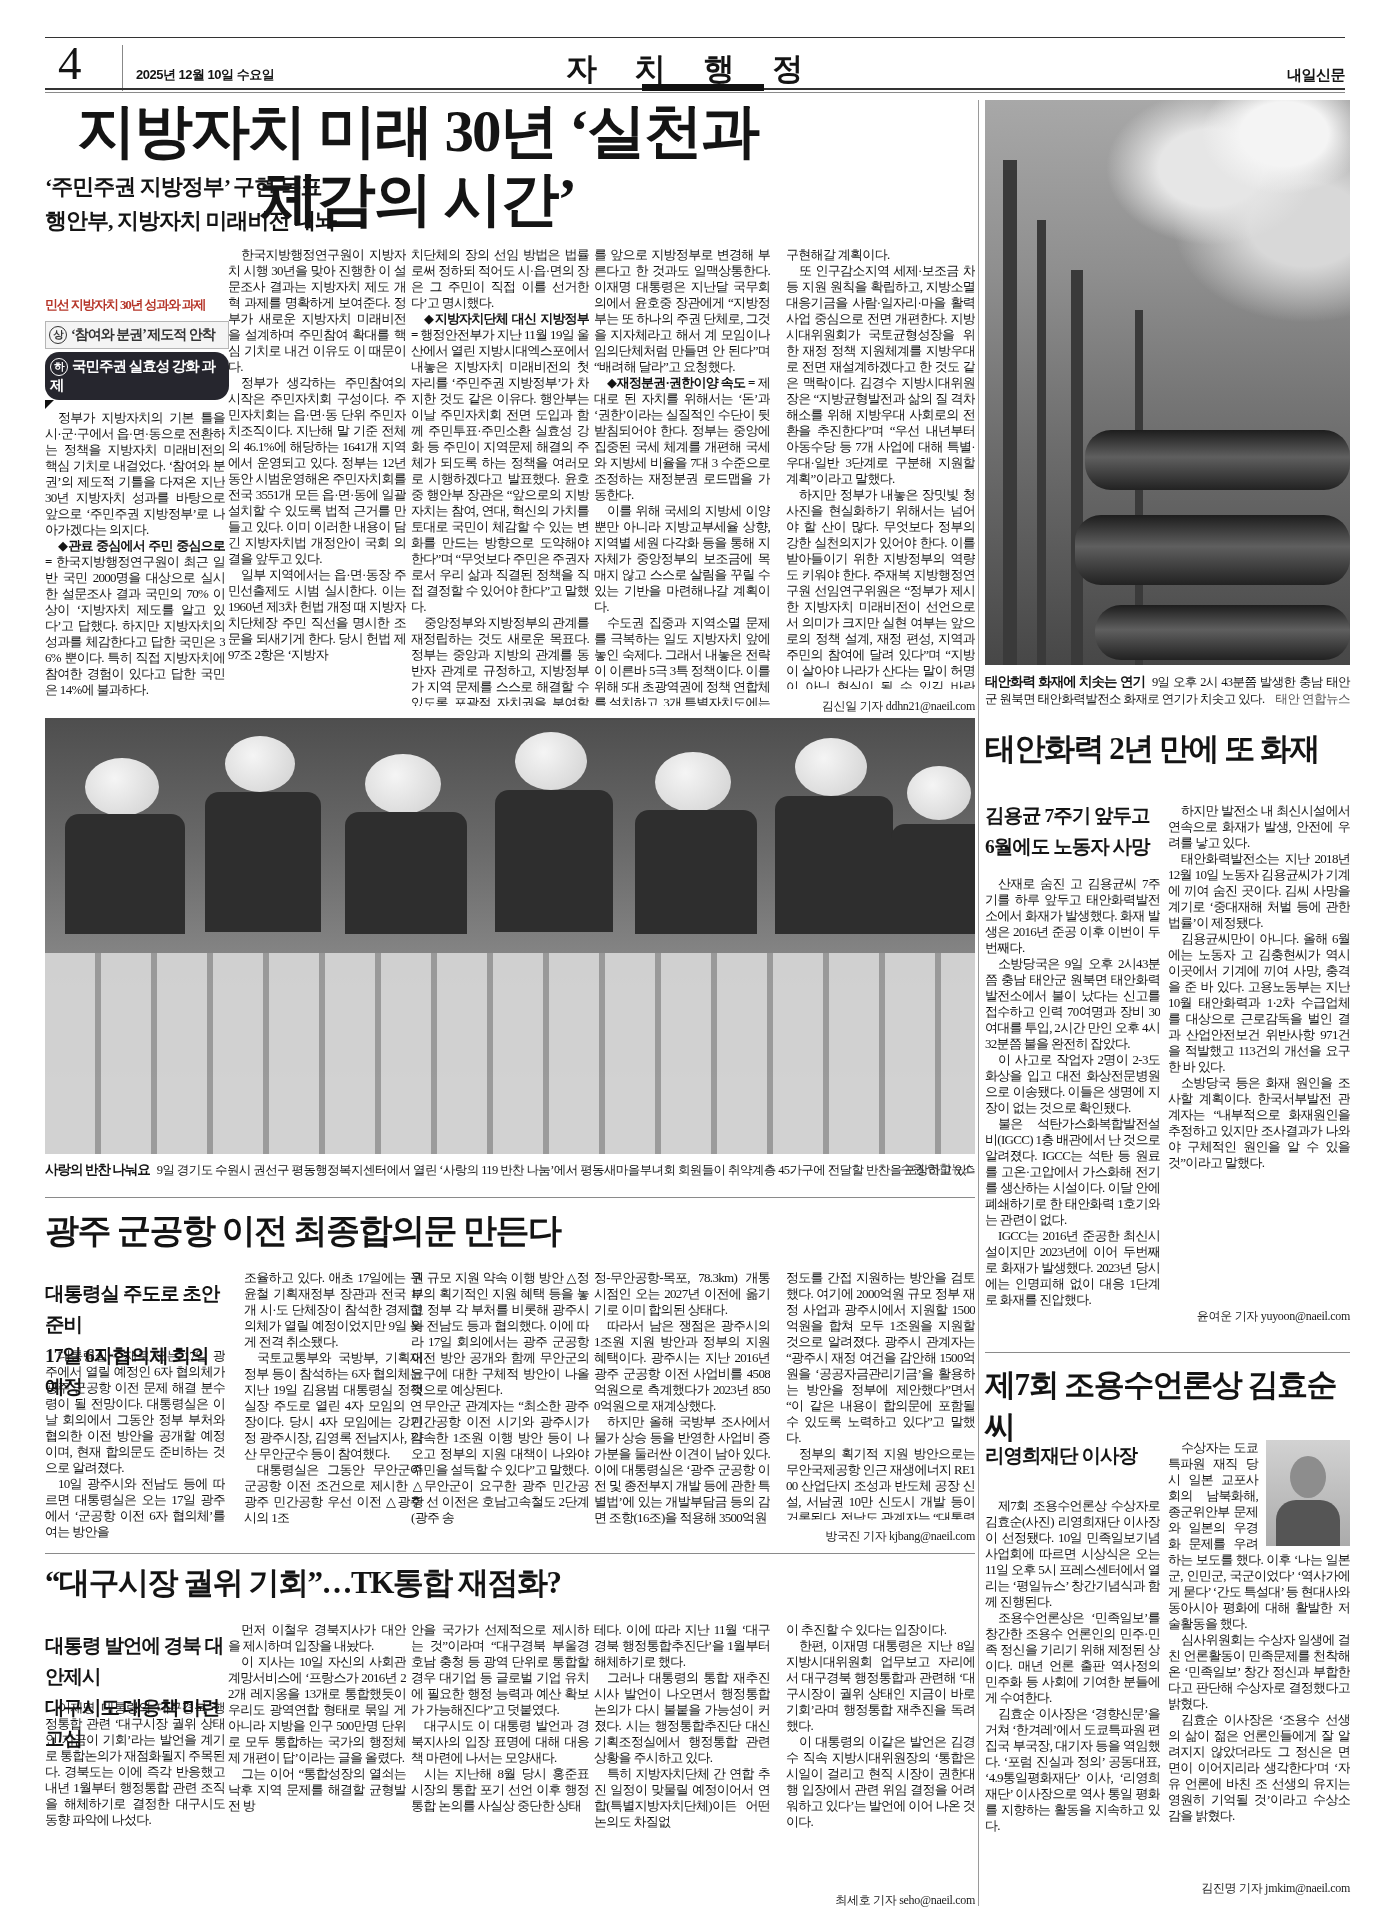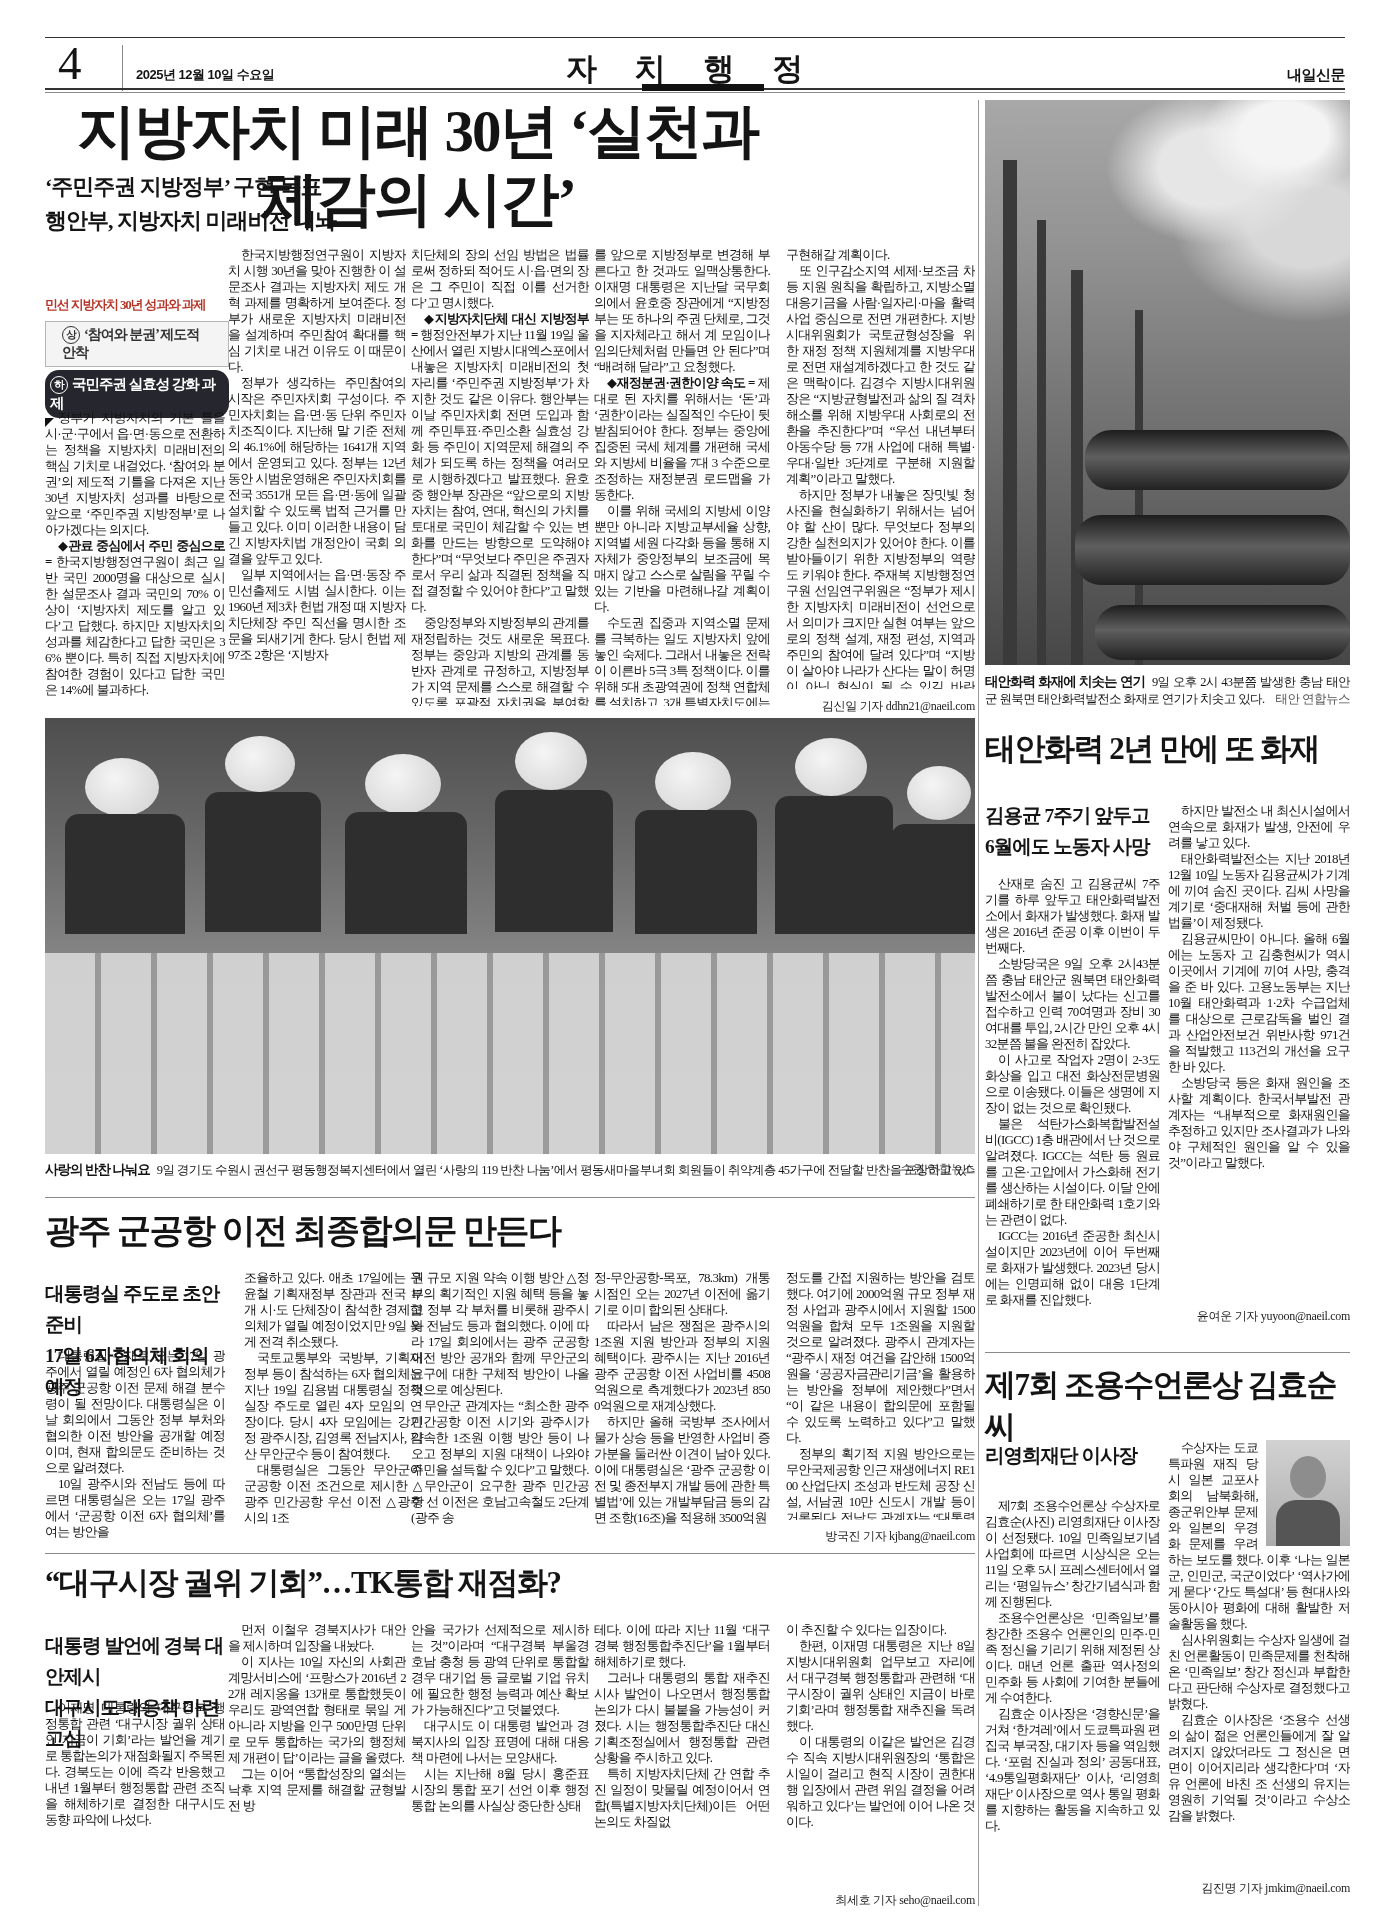--- a/index.html
+++ b/index.html
@@ -21,21 +21,21 @@
   
   .headline1{position:absolute;left:45px;top:98px;width:745px;font-size:59px;font-weight:bold;
              letter-spacing:-2px;line-height:1.15;text-align:center;}
   .subhead-main{position:absolute;left:45px;top:170px;width:380px;font-size:22px;font-weight:bold;
                 line-height:34px;letter-spacing:-1px;}
   .h2{position:absolute;font-weight:bold;letter-spacing:-1.5px;}
   .subhead-sm{position:absolute;font-size:19.5px;font-weight:bold;line-height:31px;letter-spacing:-1px;}
   
   .series{position:absolute;left:45px;top:296px;width:184px;}
   .series .s-title{font-size:13px;font-weight:bold;letter-spacing:-1.2px;}
-  .series .s-row1{margin-top:7px;border:1px solid #b5b5b5;background:#f4f4f4;padding:4px 16px;
+  .series .s-row1{margin-top:7px;border:1px solid #b5b5b5;background:#f4f4f4;padding:4px 3px;
                   font-size:14px;font-weight:bold;letter-spacing:-1px;color:#333;}
   .series .s-row2{margin-top:3px;background:#26262e;color:#fff;padding:5px 5px;
                   font-size:14.5px;font-weight:bold;letter-spacing:-1px;border-radius:14px;}
   .series .s-fold{width:0;height:0;border-top:9px solid #111;border-right:9px solid transparent;}
   .circ{display:inline-block;width:16px;height:16px;border:1px solid currentColor;border-radius:50%;
         text-align:center;line-height:16px;font-size:10.5px;margin-right:4px;vertical-align:1px;}
   
   .col{position:absolute;font-size:13px;line-height:16px;text-align:justify;
        letter-spacing:-0.7px;word-break:break-all;overflow:hidden;}
   .col .para{margin:0;text-indent:1em;}

